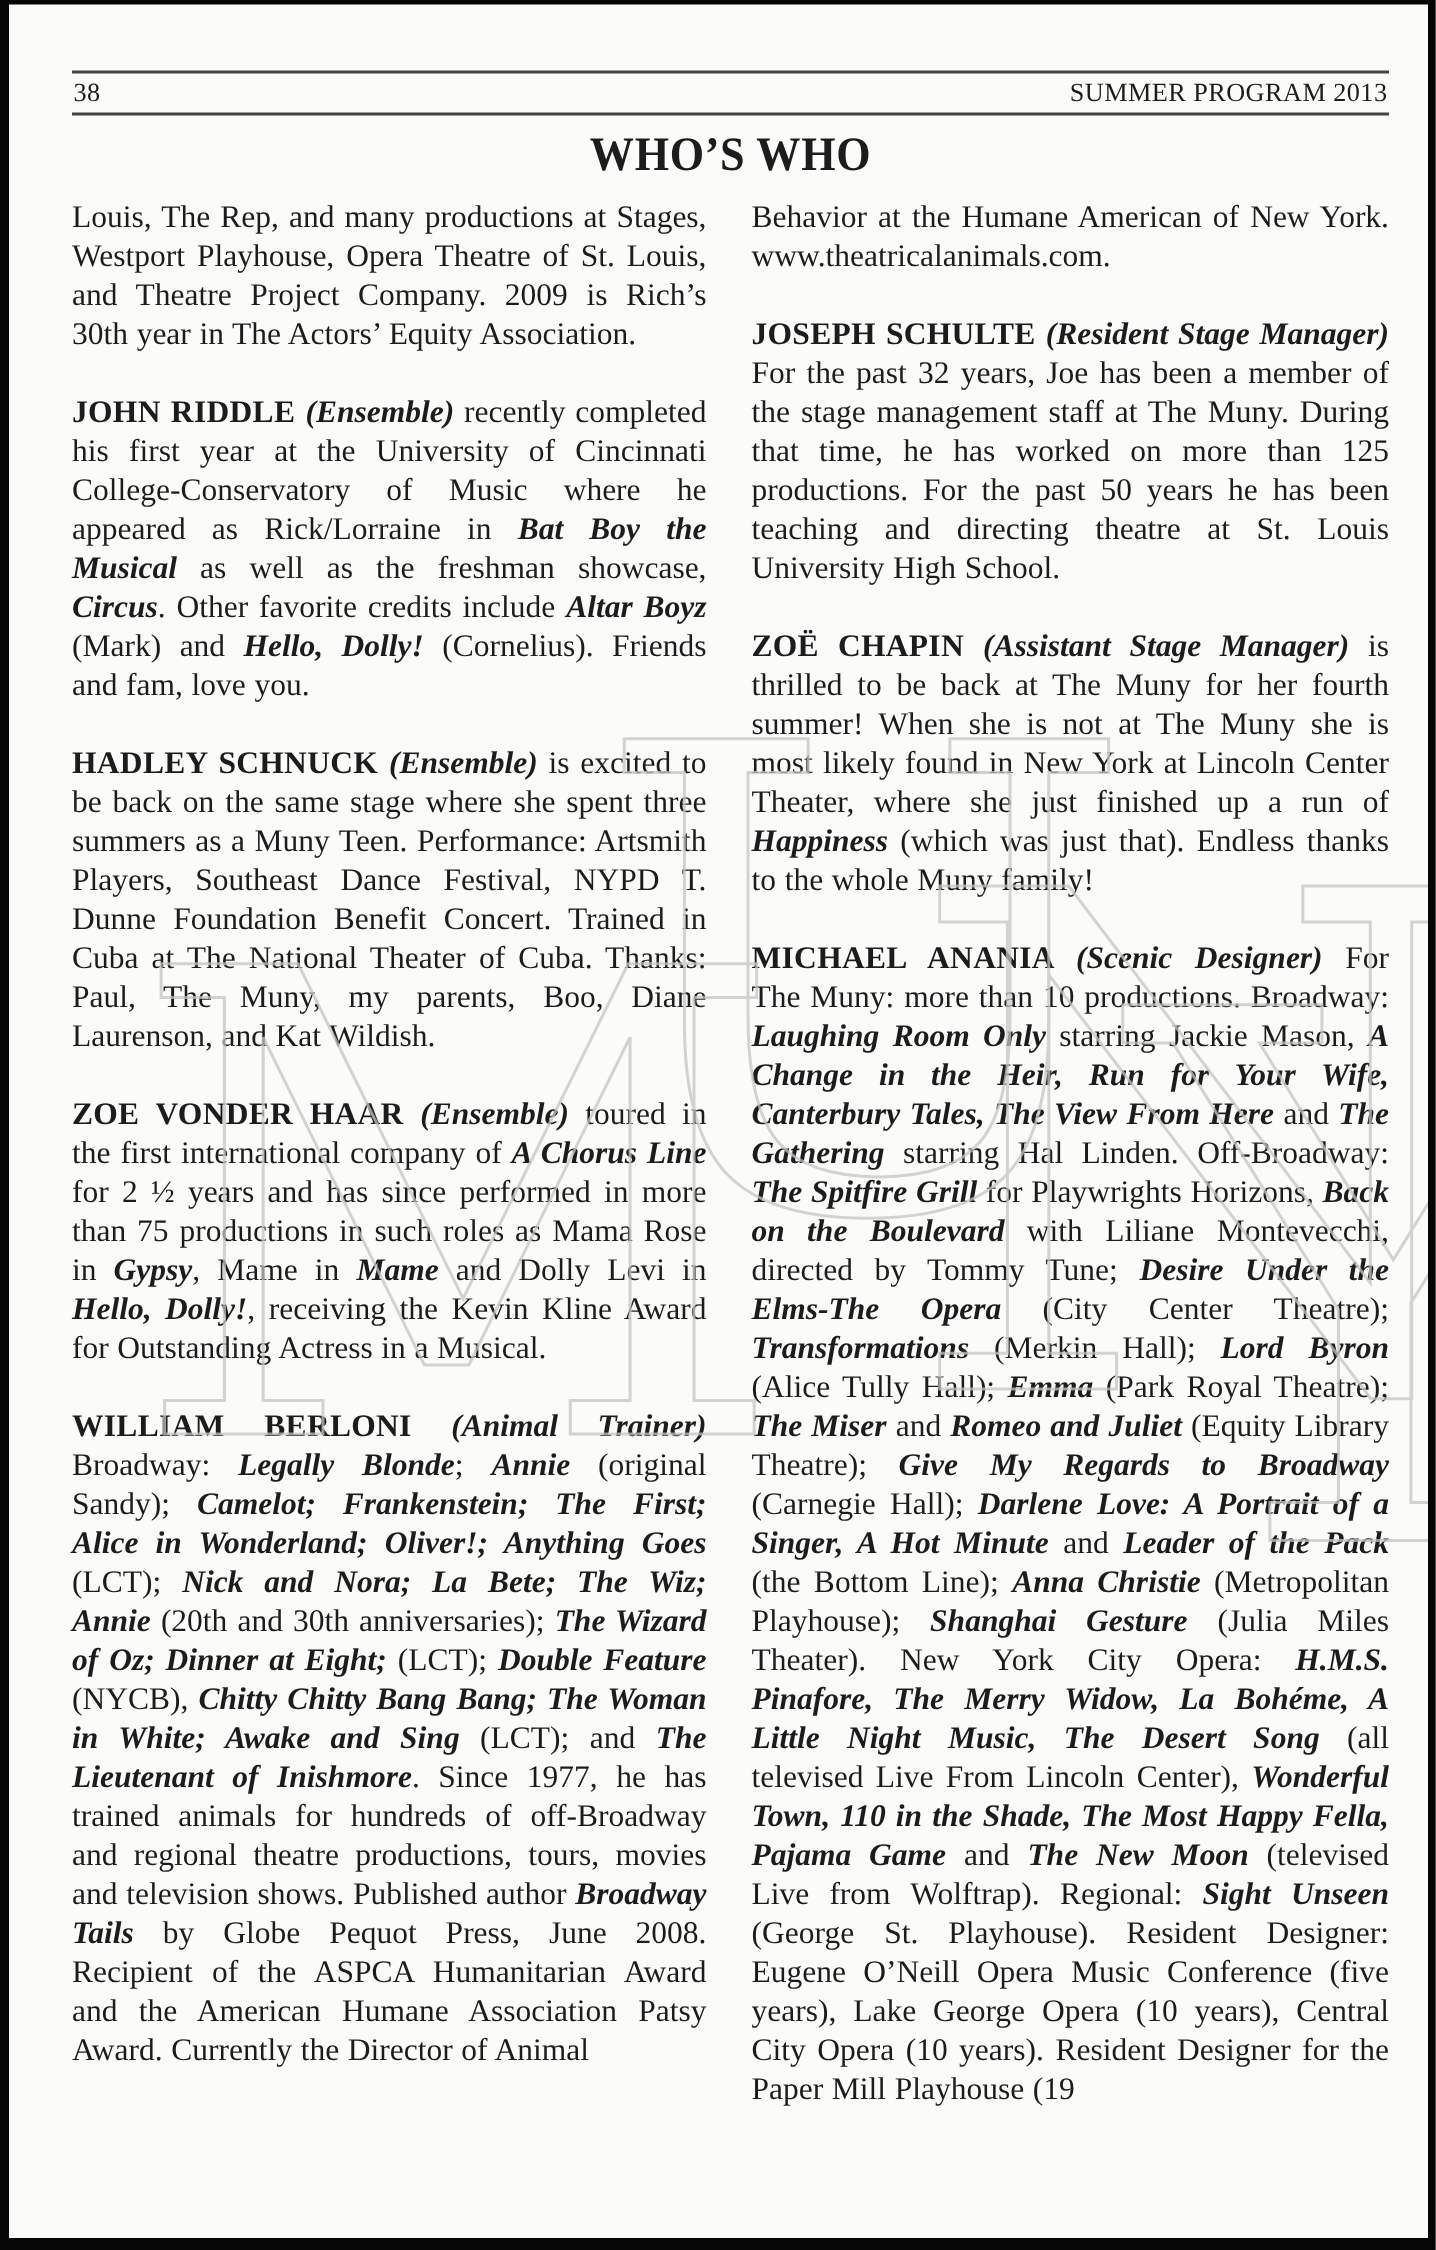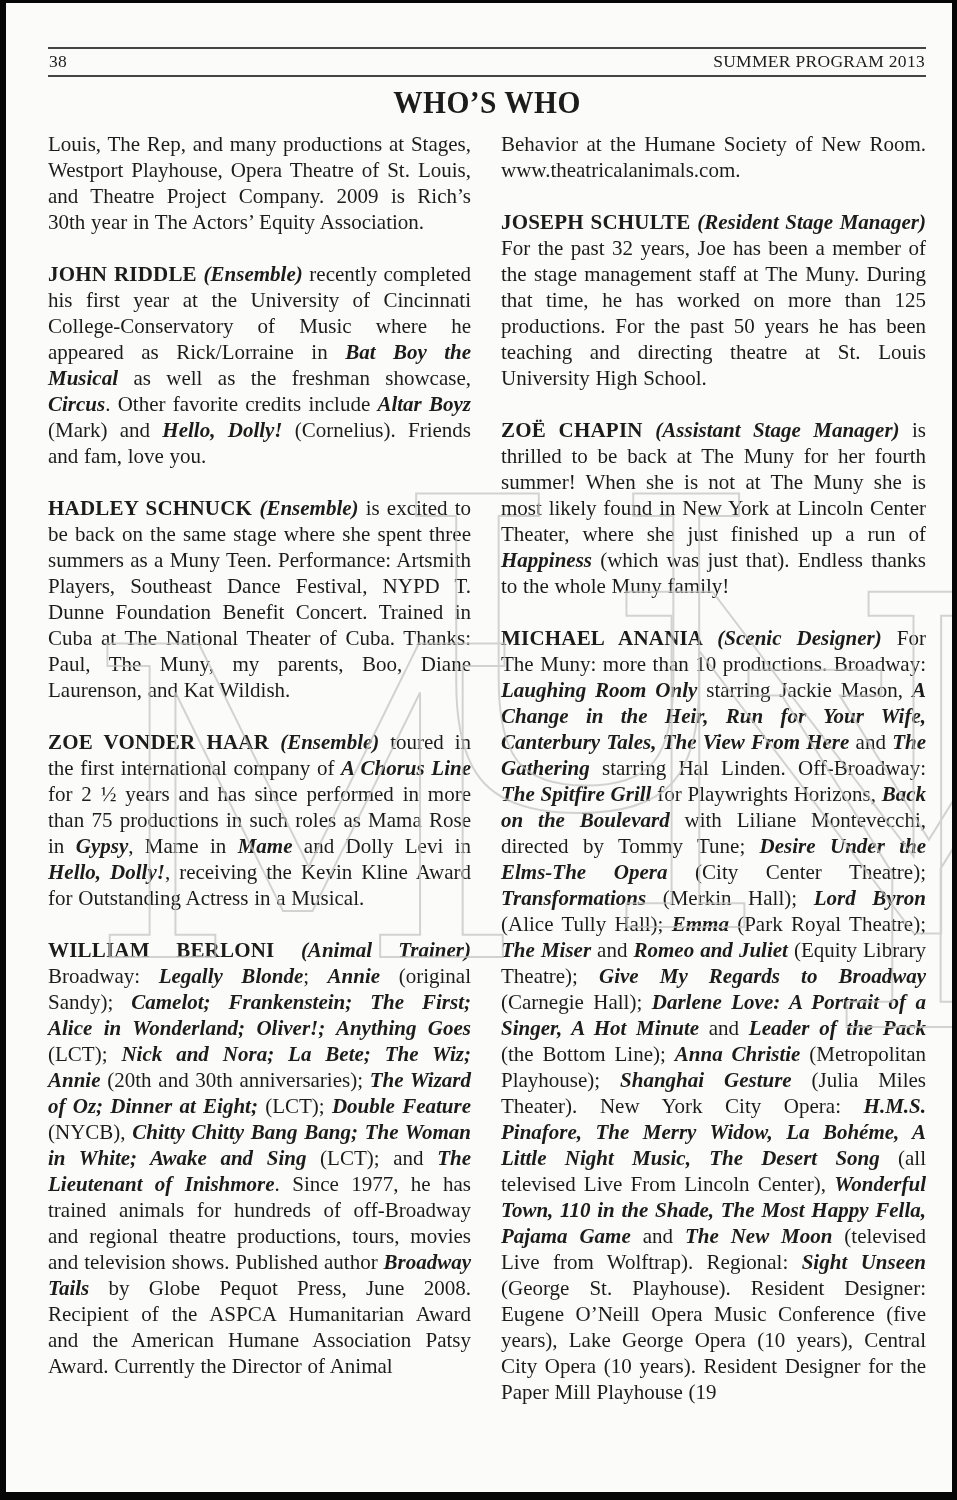--- a/index.html
+++ b/index.html
@@ -94,20 +94,20 @@
     <div class="page-title">WHO’S WHO</div>
     <div class="columns">
       <div class="col">
           <p class="bio"><span class="seg-n">Louis, The Rep, and many productions at Stages, Westport Playhouse, Opera Theatre of St. Louis, and Theatre Project Company. 2009 is Rich’s 30th year in The Actors’ Equity Association.</span></p>
           <p class="bio"><span class="seg-b">JOHN RIDDLE </span><span class="seg-i">(Ensemble)</span><span class="seg-n"> recently completed his first year at the University of Cincinnati College-Conservatory of Music where he appeared as Rick/Lorraine in </span><span class="seg-i">Bat Boy the Musical</span><span class="seg-n"> as well as the freshman showcase, </span><span class="seg-i">Circus</span><span class="seg-n">. Other favorite credits include </span><span class="seg-i">Altar Boyz</span><span class="seg-n"> (Mark) and </span><span class="seg-i">Hello, Dolly!</span><span class="seg-n"> (Cornelius). Friends and fam, love you.</span></p>
           <p class="bio"><span class="seg-b">HADLEY SCHNUCK </span><span class="seg-i">(Ensemble)</span><span class="seg-n"> is excited to be back on the same stage where she spent three summers as a Muny Teen. Performance: Artsmith Players, Southeast Dance Festival, NYPD T. Dunne Foundation Benefit Concert. Trained in Cuba at The National Theater of Cuba. Thanks: Paul, The Muny, my parents, Boo, Diane Laurenson, and Kat Wildish.</span></p>
           <p class="bio"><span class="seg-b">ZOE VONDER HAAR </span><span class="seg-i">(Ensemble)</span><span class="seg-n"> toured in the first international company of </span><span class="seg-i">A Chorus Line</span><span class="seg-n"> for 2 ½ years and has since performed in more than 75 productions in such roles as Mama Rose in </span><span class="seg-i">Gypsy</span><span class="seg-n">, Mame in </span><span class="seg-i">Mame</span><span class="seg-n"> and Dolly Levi in </span><span class="seg-i">Hello, Dolly!</span><span class="seg-n">, receiving the Kevin Kline Award for Outstanding Actress in a Musical.</span></p>
           <p class="bio"><span class="seg-b">WILLIAM BERLONI </span><span class="seg-i">(Animal Trainer)</span><span class="seg-n"> Broadway: </span><span class="seg-i">Legally Blonde</span><span class="seg-n">; </span><span class="seg-i">Annie</span><span class="seg-n"> (original Sandy); </span><span class="seg-i">Camelot; Frankenstein; The First; Alice in Wonderland; Oliver!; Anything Goes</span><span class="seg-n"> (LCT); </span><span class="seg-i">Nick and Nora; La Bete; The Wiz; Annie</span><span class="seg-n"> (20th and 30th anniversaries); </span><span class="seg-i">The Wizard of Oz; Dinner at Eight;</span><span class="seg-n"> (LCT); </span><span class="seg-i">Double Feature</span><span class="seg-n"> (NYCB), </span><span class="seg-i">Chitty Chitty Bang Bang; The Woman in White; Awake and Sing</span><span class="seg-n"> (LCT); and </span><span class="seg-i">The Lieutenant of Inishmore</span><span class="seg-n">. Since 1977, he has trained animals for hundreds of off-Broadway and regional theatre productions, tours, movies and television shows.  Published author </span><span class="seg-i">Broadway Tails</span><span class="seg-n"> by Globe Pequot Press, June 2008. Recipient of the ASPCA Humanitarian Award and the American Humane Association Patsy Award.  Currently the Director of Animal</span></p>
         </div>
       <div class="col">
-          <p class="bio"><span class="seg-n">Behavior at the Humane Society of New Room. www.theatricalanimals.com.</span></p>
+          <p class="bio"><span class="seg-n">Behavior at the Humane American of New York. www.theatricalanimals.com.</span></p>
           <p class="bio"><span class="seg-b">JOSEPH SCHULTE </span><span class="seg-i">(Resident Stage Manager)</span><span class="seg-n"> For the past 32 years, Joe has been a member of the stage management staff at The Muny. During that time, he has worked on more than 125 productions. For the past 50 years he has been teaching and directing theatre at St. Louis University High School.</span></p>
           <p class="bio"><span class="seg-b">ZOË CHAPIN </span><span class="seg-i">(Assistant Stage Manager)</span><span class="seg-n"> is thrilled to be back at The Muny for her fourth summer! When she is not at The Muny she is most likely found in New York at Lincoln Center Theater, where she just finished up a run of </span><span class="seg-i">Happiness</span><span class="seg-n"> (which was just that). Endless thanks to the whole Muny family!</span></p>
           <p class="bio"><span class="seg-b">MICHAEL ANANIA </span><span class="seg-i">(Scenic Designer)</span><span class="seg-n"> For The Muny: more than 10 productions. Broadway: </span><span class="seg-i">Laughing Room Only</span><span class="seg-n"> starring Jackie Mason, </span><span class="seg-i">A Change in the Heir, Run for Your Wife, Canterbury Tales, The View From Here</span><span class="seg-n"> and </span><span class="seg-i">The Gathering</span><span class="seg-n"> starring Hal Linden. Off-Broadway: </span><span class="seg-i">The Spitfire Grill</span><span class="seg-n"> for Playwrights Horizons, </span><span class="seg-i">Back on the Boulevard</span><span class="seg-n"> with Liliane Montevecchi, directed by Tommy Tune; </span><span class="seg-i">Desire Under the Elms-The Opera</span><span class="seg-n"> (City Center Theatre); </span><span class="seg-i">Transformations</span><span class="seg-n"> (Merkin Hall); </span><span class="seg-i">Lord Byron</span><span class="seg-n"> (Alice Tully Hall); </span><span class="seg-i">Emma</span><span class="seg-n"> (Park Royal Theatre); </span><span class="seg-i">The Miser</span><span class="seg-n"> and </span><span class="seg-i">Romeo and Juliet</span><span class="seg-n"> (Equity Library Theatre); </span><span class="seg-i">Give My Regards to Broadway</span><span class="seg-n"> (Carnegie Hall); </span><span class="seg-i">Darlene Love: A Portrait of a Singer, A Hot Minute</span><span class="seg-n"> and </span><span class="seg-i">Leader of the Pack</span><span class="seg-n"> (the Bottom Line); </span><span class="seg-i">Anna Christie</span><span class="seg-n"> (Metropolitan Playhouse); </span><span class="seg-i">Shanghai Gesture</span><span class="seg-n"> (Julia Miles Theater). New York City Opera: </span><span class="seg-i">H.M.S. Pinafore, The Merry Widow, La Bohéme, A Little Night Music, The Desert Song</span><span class="seg-n"> (all televised Live From Lincoln Center), </span><span class="seg-i">Wonderful Town, 110 in the Shade, The Most Happy Fella, Pajama Game</span><span class="seg-n"> and </span><span class="seg-i">The New Moon</span><span class="seg-n"> (televised Live from Wolftrap). Regional: </span><span class="seg-i">Sight Unseen</span><span class="seg-n"> (George St. Playhouse). Resident Designer: Eugene O’Neill Opera Music Conference (five years), Lake George Opera (10 years), Central City Opera (10 years). Resident Designer for the Paper Mill Playhouse (19</span></p>
         </div>
     </div>
   </div>
 </div>
 
 </body></html>

